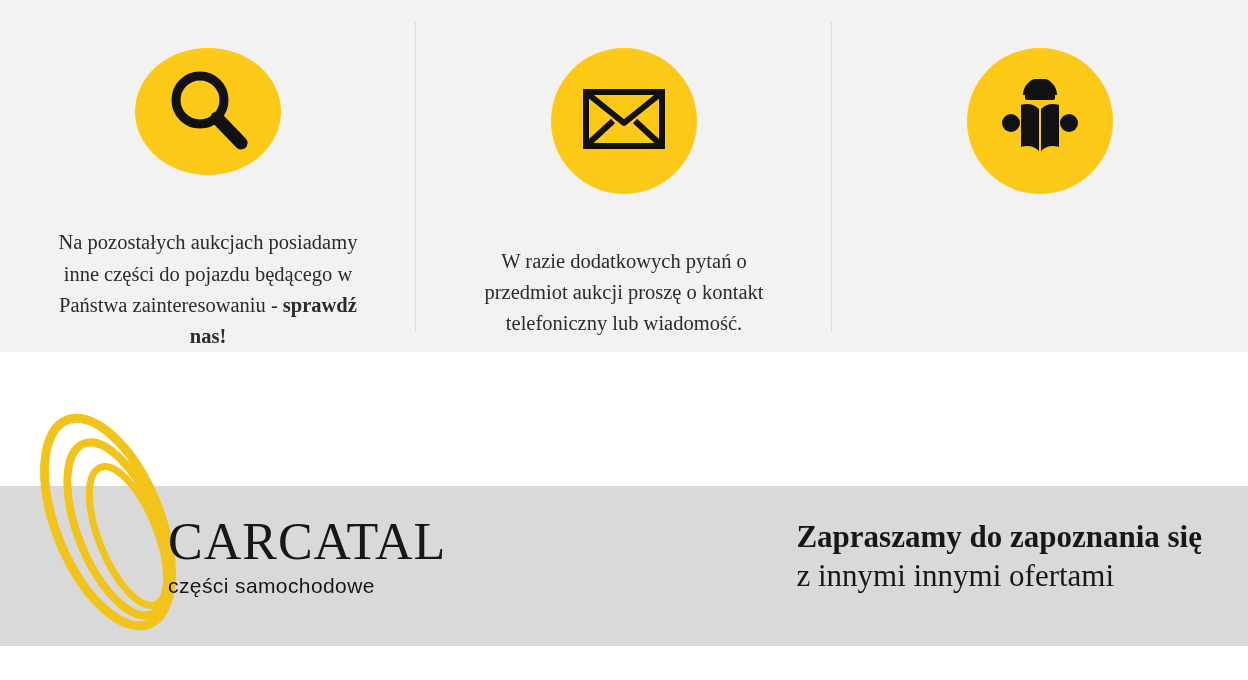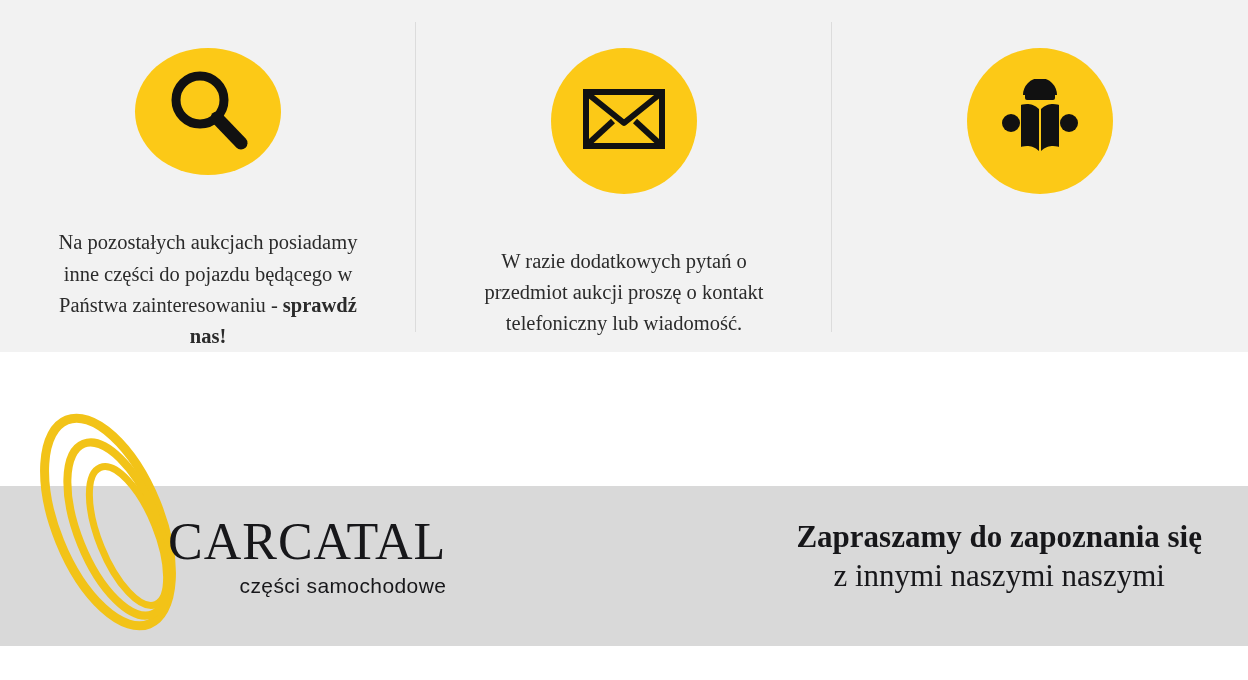--- a/index.html
+++ b/index.html
@@ -124,31 +124,31 @@
     font-size: 52px;
     letter-spacing: 1px;
     color: #17171a;
     line-height: 1;
     font-weight: normal;
   }
   .brand-sub {
     font-family: "Liberation Sans", sans-serif;
     font-size: 21px;
     color: #17171a;
-    text-align: right;
+    text-align: left;
     margin-top: 6px;
     letter-spacing: 0.4px;
   }
 
   
   .footer-msg {
     position: absolute;
     right: 46px;
     top: 518px;
-    text-align: center;
+    text-align: left;
     z-index: 4;
   }
   .footer-msg .line1 {
     font-family: "Liberation Serif", serif;
     font-weight: bold;
     font-size: 31px;
     color: #17171a;
     line-height: 1.25;
   }
   .footer-msg .line2 {
@@ -230,16 +230,16 @@
     </svg>
   </span>
 
   <div class="brand">
     <div class="brand-name">CARCATAL</div>
     <div class="brand-sub">części samochodowe</div>
   </div>
 
   <div class="footer-msg">
     <div class="line1">Zapraszamy do zapoznania się</div>
-    <div class="line2">z innymi naszymi naszymi</div>
+    <div class="line2">z innymi innymi ofertami</div>
   </div>
 
 </div>
 
 </body></html>

